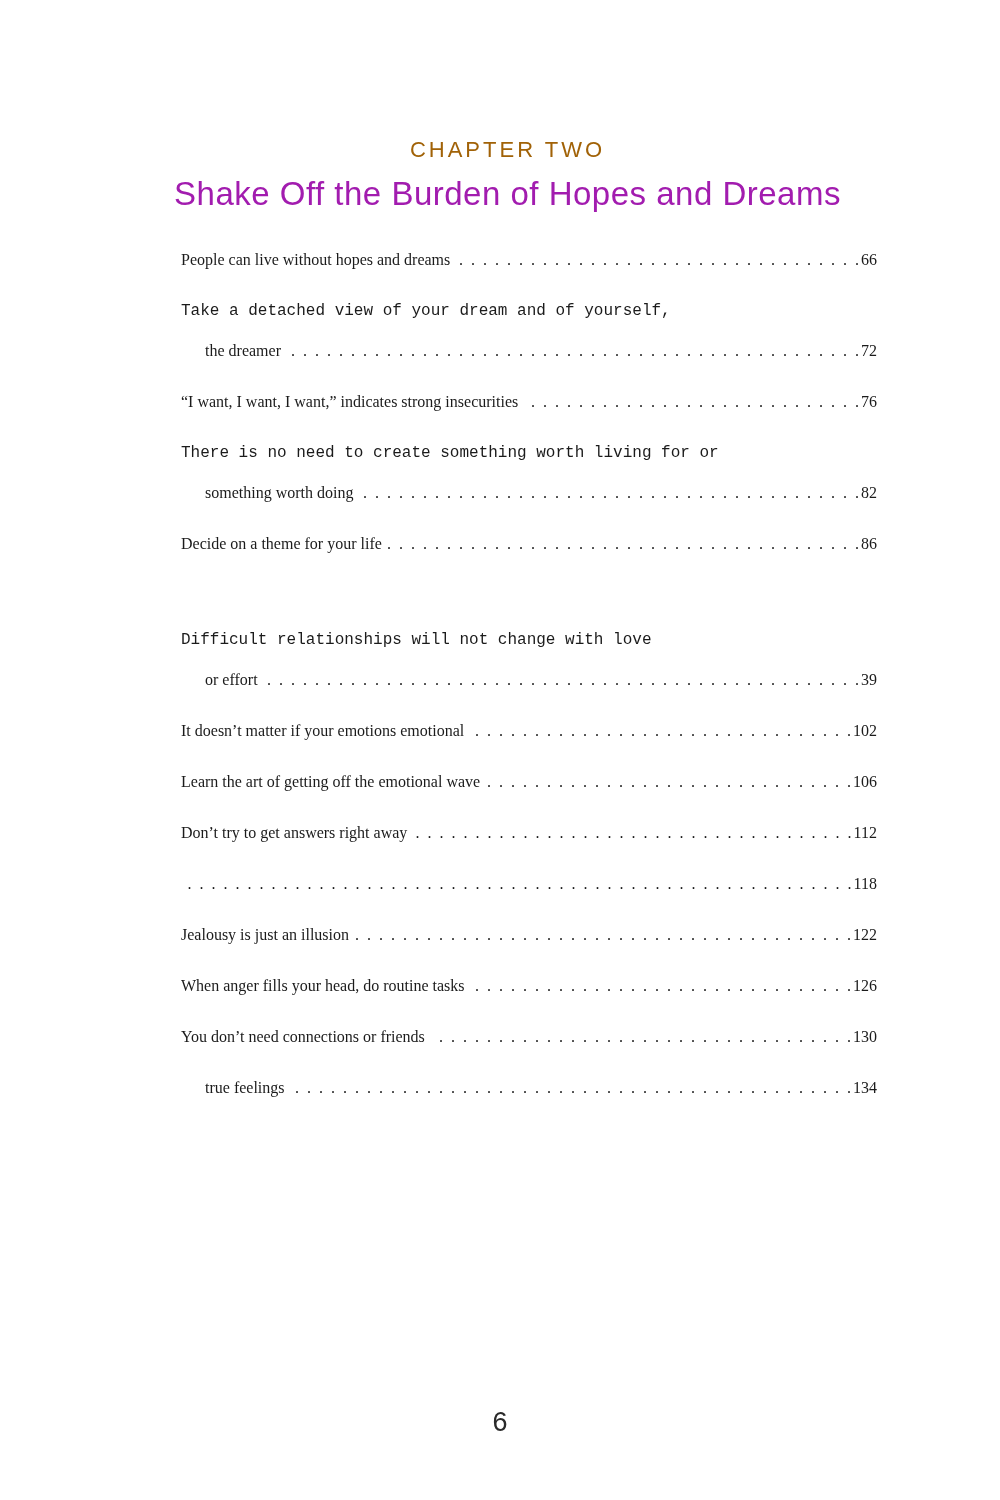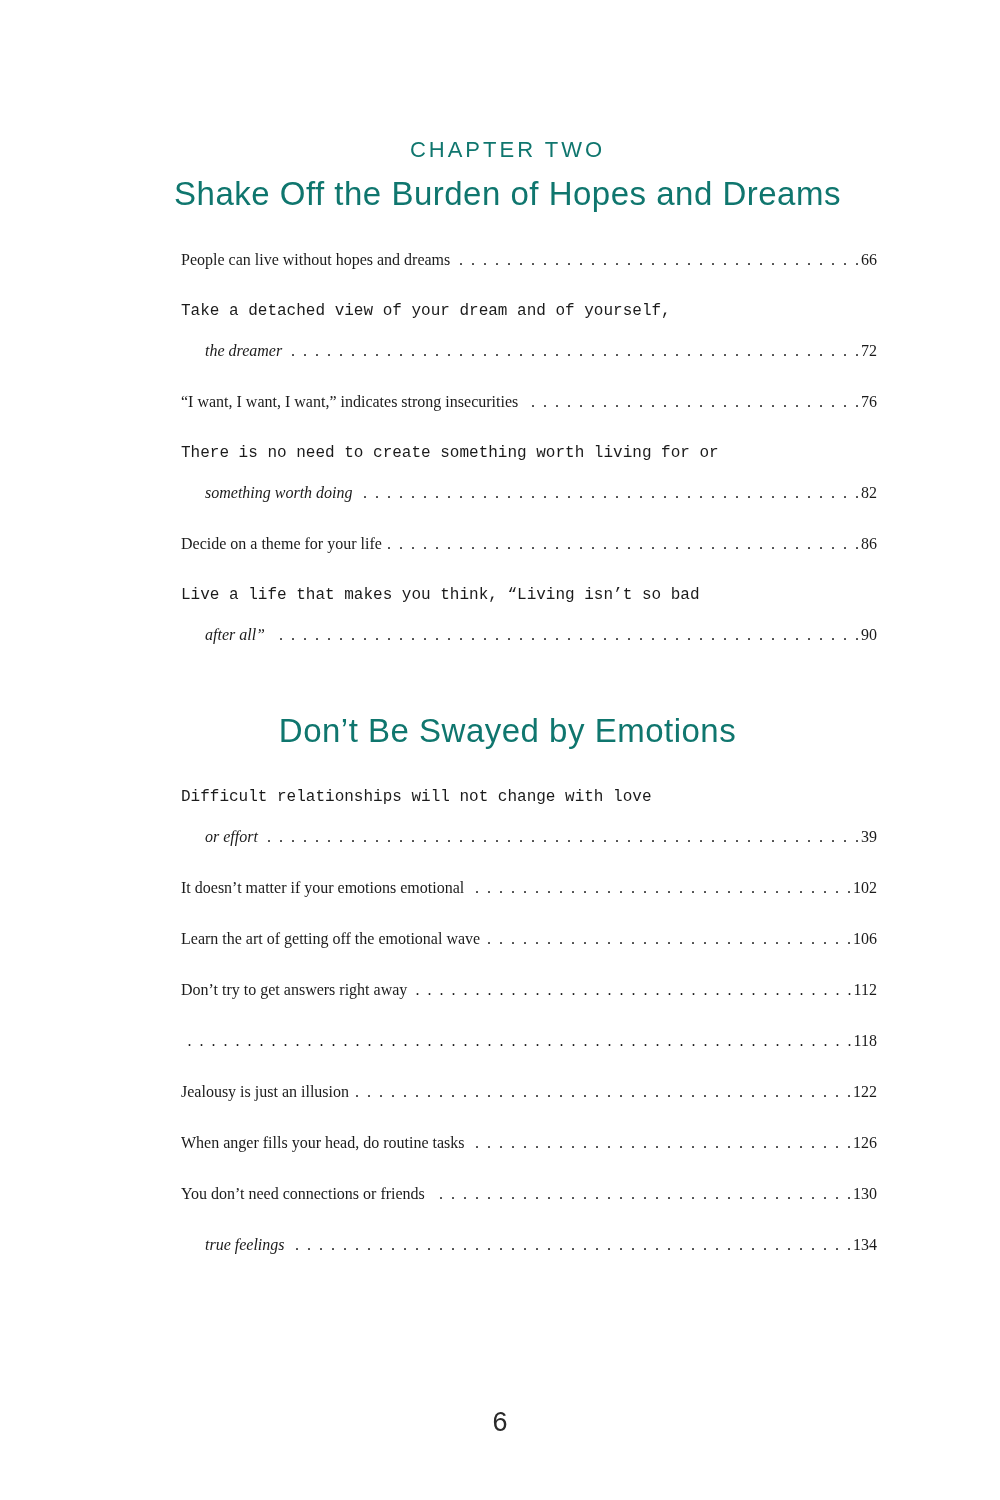--- a/index.html
+++ b/index.html
@@ -19,44 +19,44 @@
     padding: 136px 123px 0 138px;
   }
   .chapter-section { margin: 0; }
   .chapter-section + .chapter-section { margin-top: 56px; }
   .chapter-label {
     font-family: "Liberation Sans", sans-serif;
     font-size: 22px;
     line-height: 28px;
     letter-spacing: 3px;
     text-align: center;
-    color: #0f766e;
+    color: #a16207;
     margin: 0 0 10px 0;
     font-weight: normal;
   }
   .chapter-title {
     font-family: "Liberation Sans", sans-serif;
     font-size: 33px;
     line-height: 40px;
     letter-spacing: 0.5px;
     text-align: center;
-    color: #0f766e;
+    color: #a21caf;
     margin: 0 0 26px 0;
     font-weight: normal;
   }
   .toc-entries { font-size: 16px; margin-left: 43px; }
   .toc-entry { margin-bottom: 11px; }
   .toc-line {
     display: flex;
     align-items: baseline;
     line-height: 40px;
     white-space: nowrap;
   }
   .toc-text { flex: 0 0 auto; }
-  .toc-text.indented { padding-left: 24px; font-style: italic; }
+  .toc-text.indented { padding-left: 24px; }
   .toc-first-line { line-height: 40px; white-space: nowrap; font-family: Liberation Mono, monospace; }
   .dot-leader {
     flex: 1 1 auto;
     min-width: 26px;
     overflow: hidden;
     white-space: nowrap;
     direction: rtl;
     margin-left: 6px;
   }
   .dot-leader::before {
@@ -115,33 +115,24 @@
             <span class="toc-pageno">82</span>
           </div>
         </div>
         <div class="toc-entry">
           <div class="toc-line">
             <span class="toc-text">Decide on a theme for your life</span>
             <span class="dot-leader"></span>
             <span class="toc-pageno">86</span>
           </div>
         </div>
-        <div class="toc-entry">
-          <div class="toc-first-line">Live a life that makes you think, “Living isn’t so bad</div>
-          <div class="toc-line">
-            <span class="toc-text indented">after all”</span>
-            <span class="dot-leader"></span>
-            <span class="toc-pageno">90</span>
-          </div>
-        </div>
       </div>
   </section>
 
   <section class="chapter-section">
-    <h1 class="chapter-title">Don’t Be Swayed by Emotions</h1>
     <div class="toc-entries">
         <div class="toc-entry">
           <div class="toc-first-line">Difficult relationships will not change with love</div>
           <div class="toc-line">
             <span class="toc-text indented">or effort</span>
             <span class="dot-leader"></span>
             <span class="toc-pageno">39</span>
           </div>
         </div>
         <div class="toc-entry">

